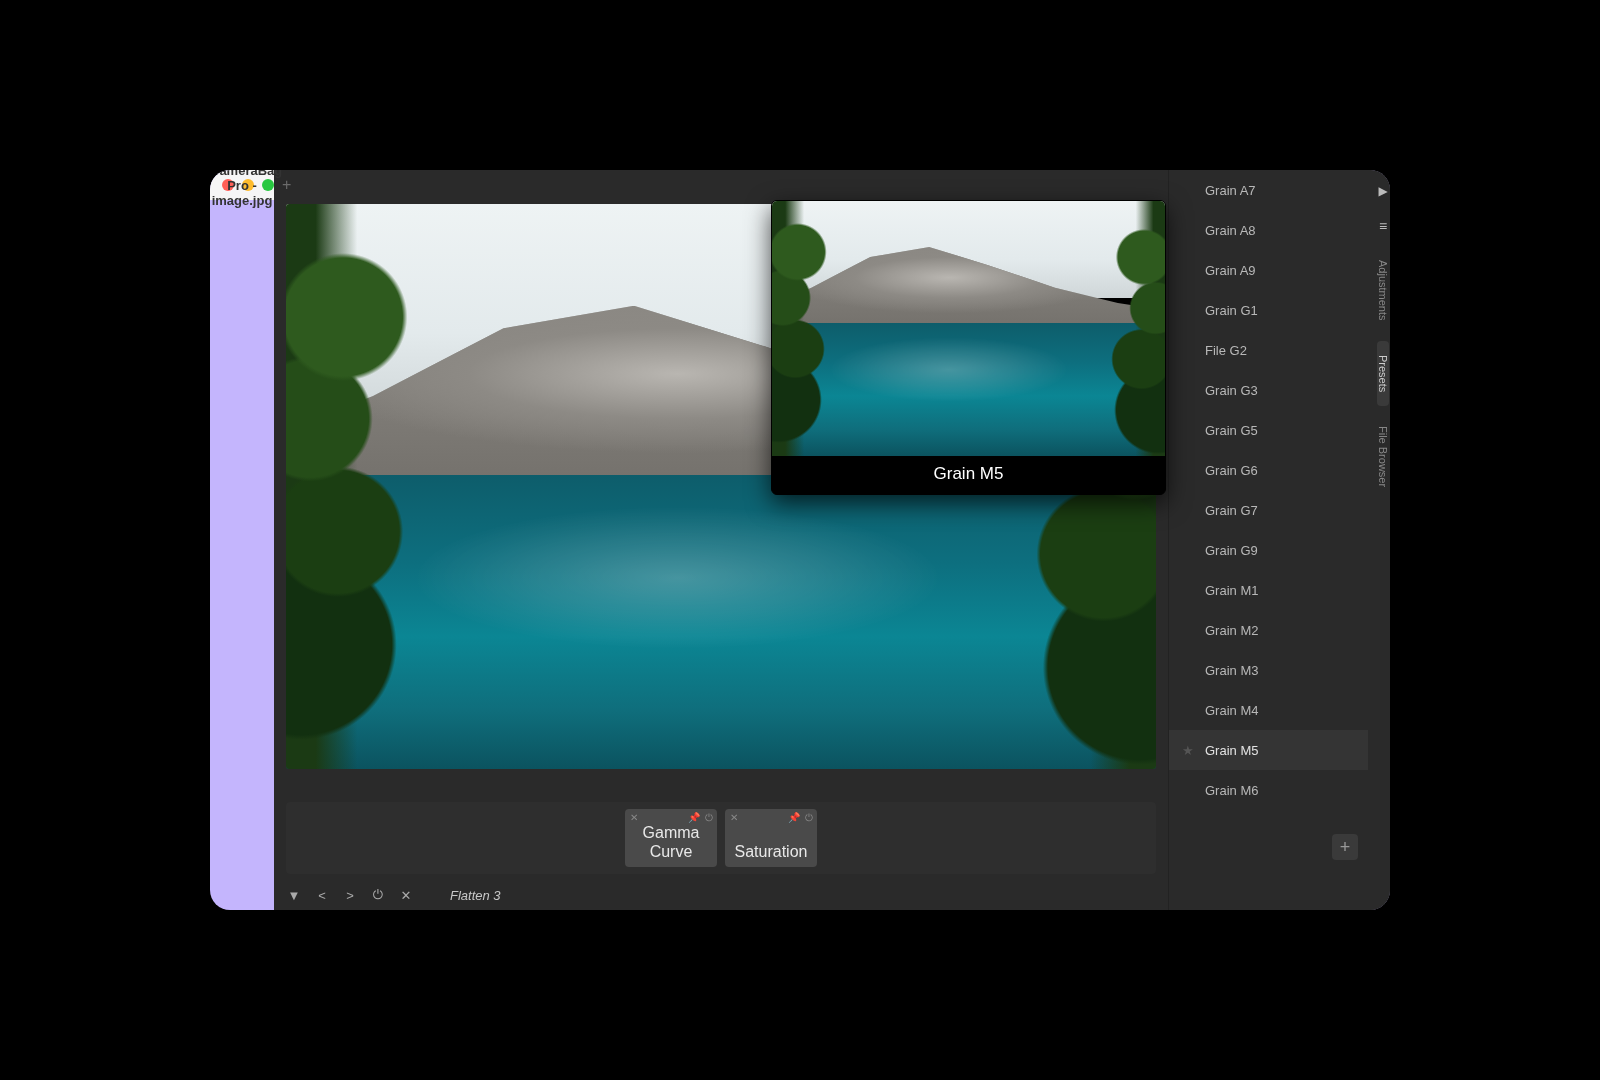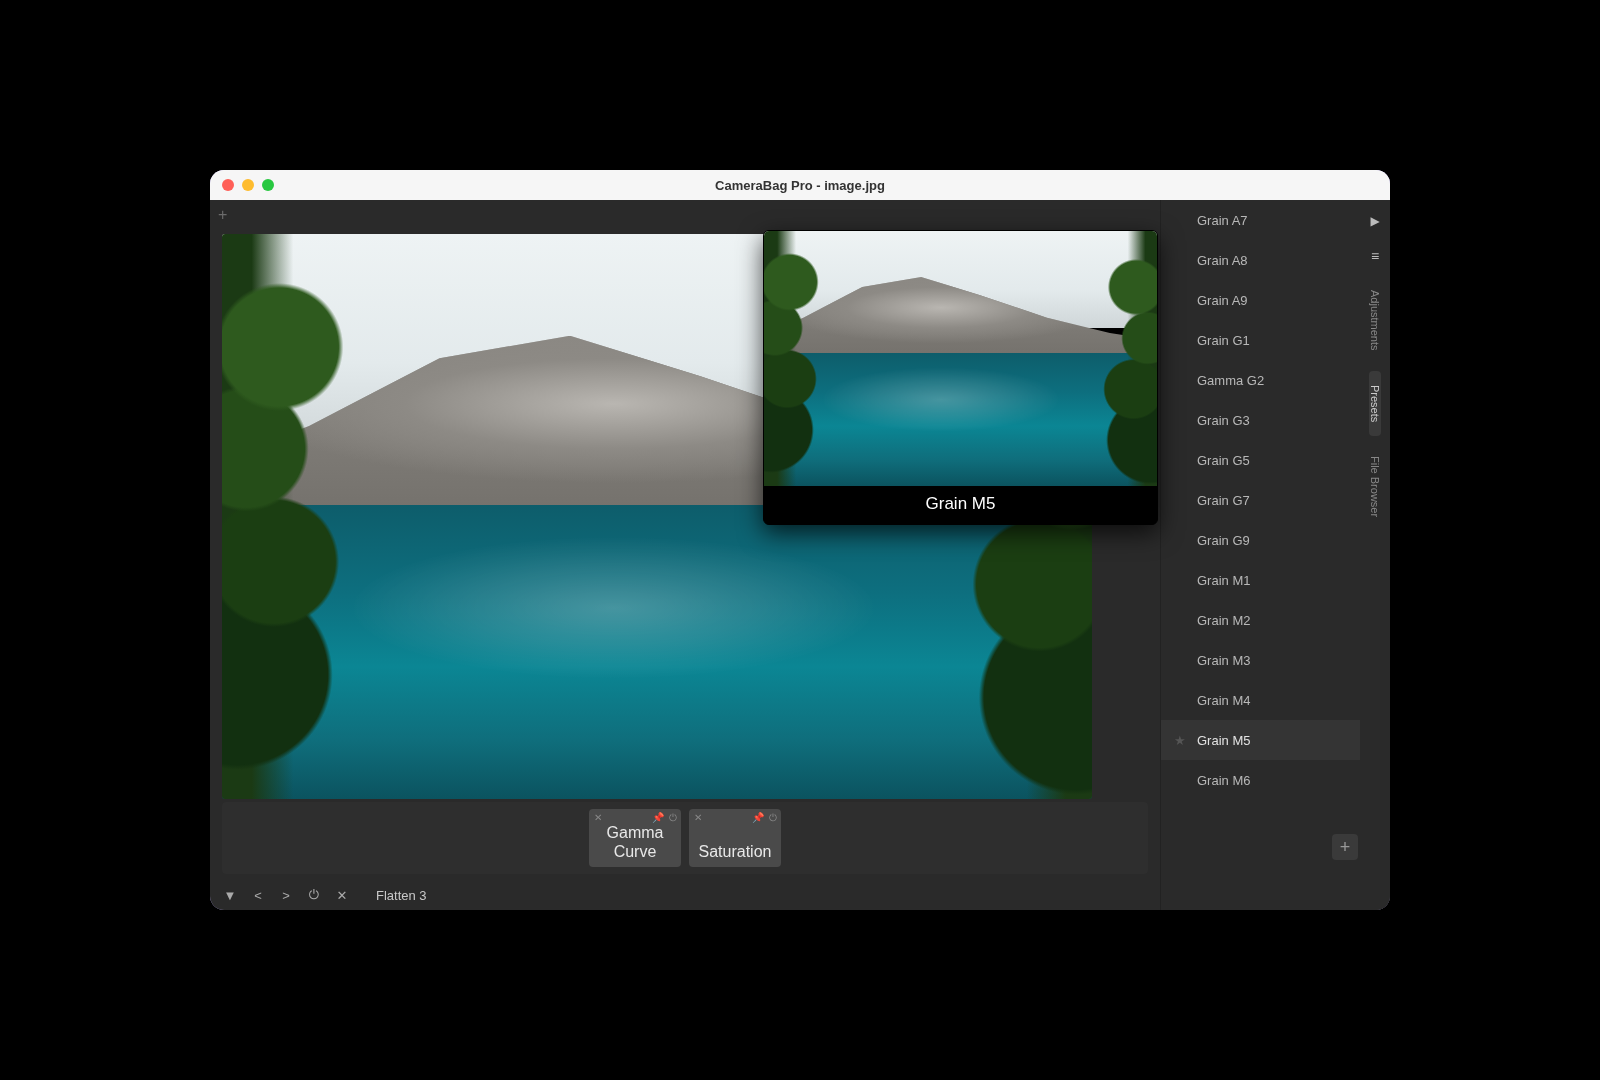--- a/index.html
+++ b/index.html
@@ -11,25 +11,25 @@
   display: flex;
   align-items: center;
   justify-content: center;
   font-size: 14px;
   color: #ccc;
 }
 .window {
   width: 1180px;
   height: 740px;
   background: #c4b5fd;
-  border-radius: 14px;
+  border-radius: 20px;
   overflow: hidden;
   box-shadow: 0 20px 60px rgba(0,0,0,.6);
   display: flex;
-  flex-direction: column;
+  flex-direction: row;
   position: relative;
 }
 .titlebar {
   height: 30px;
   background: #f6f6f6;
   display: flex;
   align-items: center;
   position: relative;
   flex-shrink: 0;
 }
@@ -204,23 +204,24 @@
   gap: 12px;
   color: #aaa;
 }
 .footer .ibtn {
   width: 16px;
   text-align: center;
   cursor: pointer;
   font-size: 13px;
 }
 .footer .ftxt {
-  margin-left: 14px;
+  margin-left: 24px;
   font-size: 13px;
   color: #c8c8c8;
+  font-style: italic;
 }
 
 .presets {
   width: 200px;
   background: #2a2a2a;
   border-left: 1px solid #222;
   overflow: auto;
   position: relative;
   text-align: right;
 }
@@ -364,23 +365,24 @@
         <span class="ibtn">✕</span>
         <span class="ftxt">Flatten 3</span>
       </div>
     </div>
 
     <div class="presets" id="presets-list">
         <div class="preset-item">Grain A7</div>
         <div class="preset-item">Grain A8</div>
         <div class="preset-item">Grain A9</div>
         <div class="preset-item">Grain G1</div>
-        <div class="preset-item">Gamma G2</div>
+        <div class="preset-item">File G2</div>
         <div class="preset-item">Grain G3</div>
         <div class="preset-item">Grain G5</div>
+        <div class="preset-item">Grain G6</div>
         <div class="preset-item">Grain G7</div>
         <div class="preset-item">Grain G9</div>
         <div class="preset-item">Grain M1</div>
         <div class="preset-item">Grain M2</div>
         <div class="preset-item">Grain M3</div>
         <div class="preset-item">Grain M4</div>
         <div class="preset-item selected">Grain M5</div>
         <div class="preset-item">Grain M6</div>
       </div>
 

